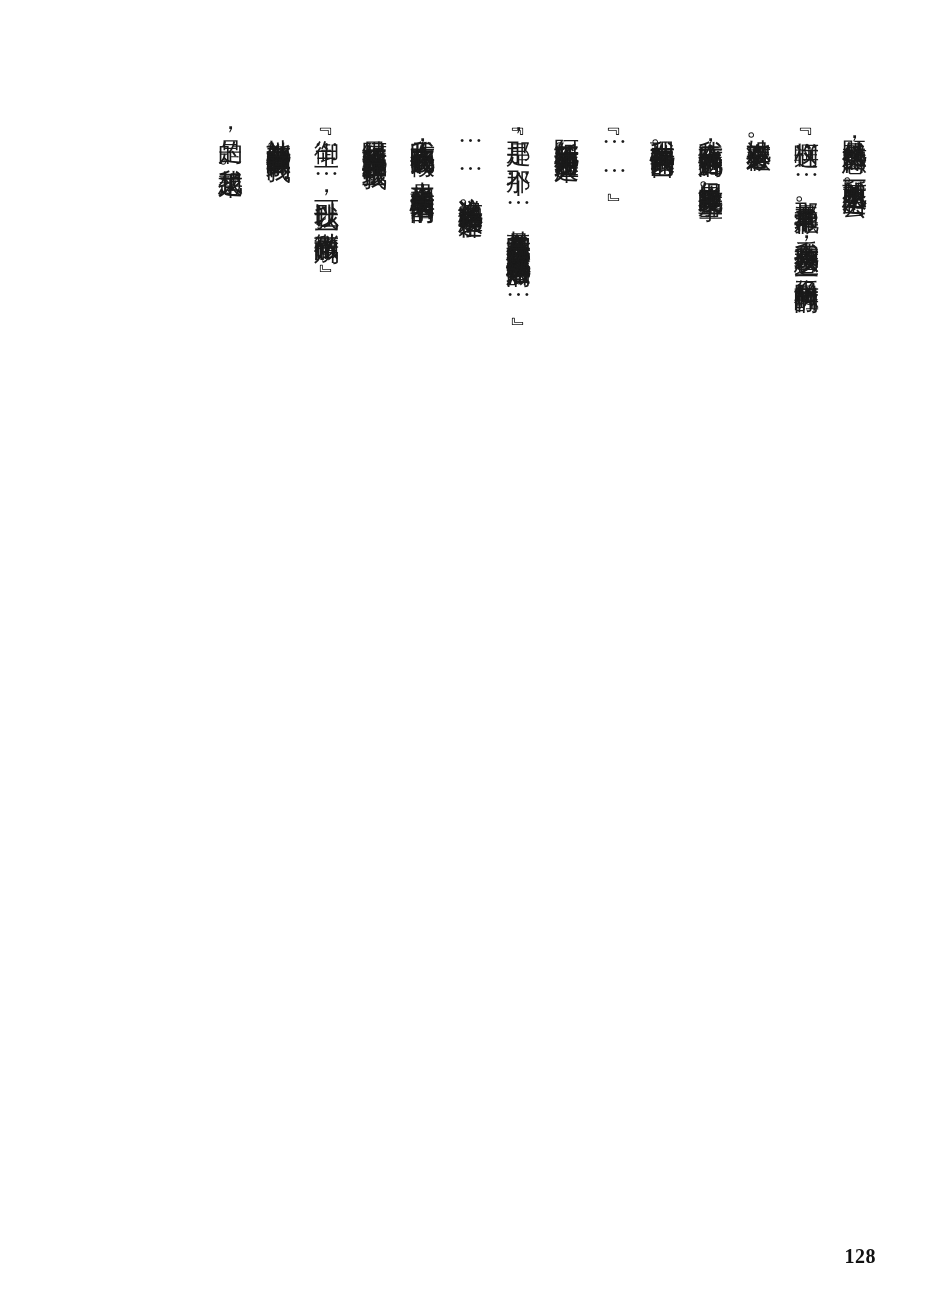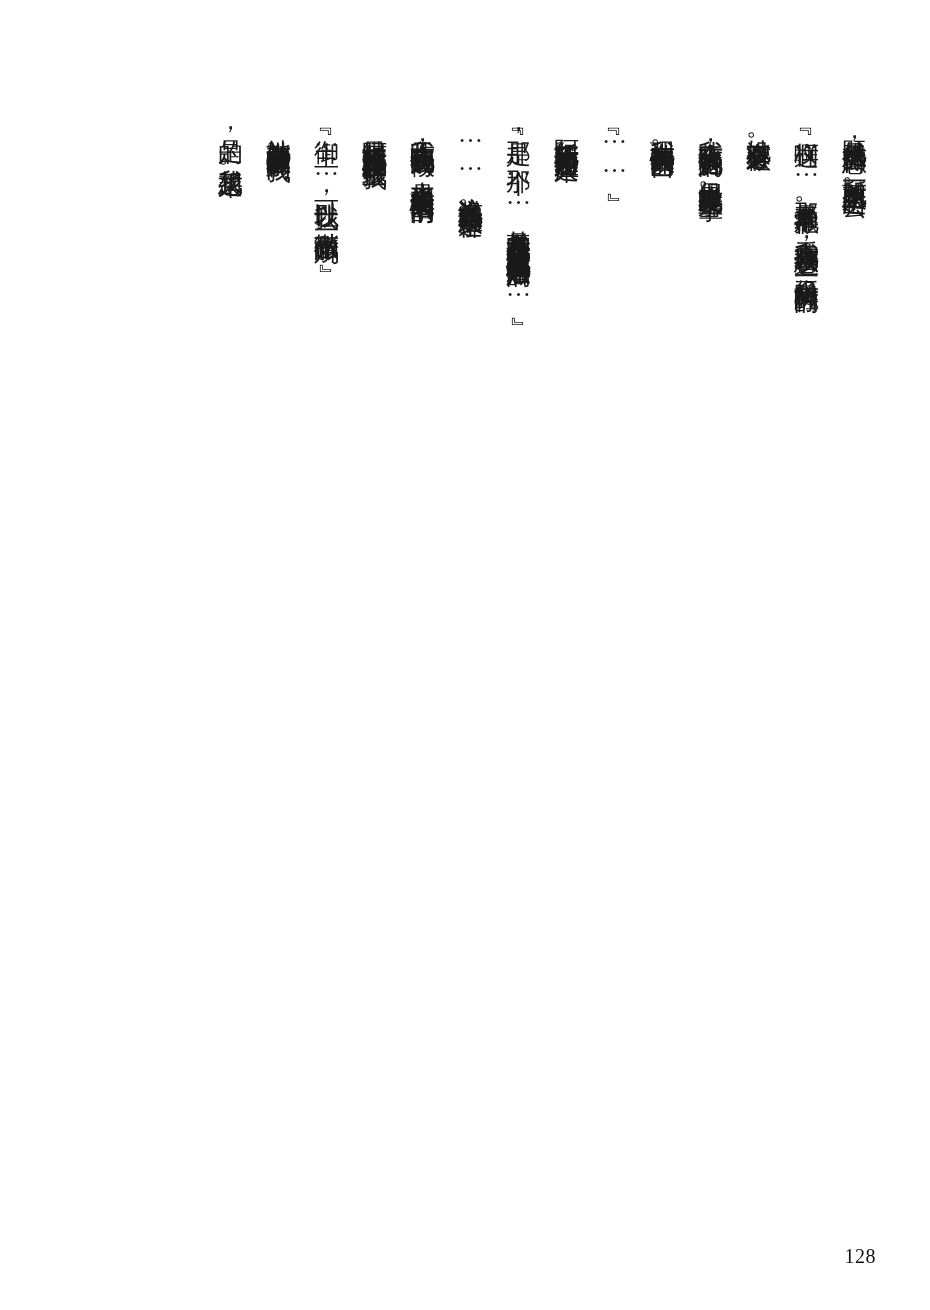--- a/index.html
+++ b/index.html
@@ -43,21 +43,21 @@
   }
   .vtext p.indent {
     text-indent: 0;
   }
   .page-number {
     position: absolute;
     right: 54px;
     bottom: 42px;
     font-family: "Liberation Serif", "DejaVu Serif", serif;
     font-size: 20px;
-    font-weight: normal;
+    font-weight: bold;
     color: #111111;
     letter-spacing: 0.5px;
   }
 </style>
 </head>
 <body>
 
 <div class="page">
 
   <div class="vtext">

